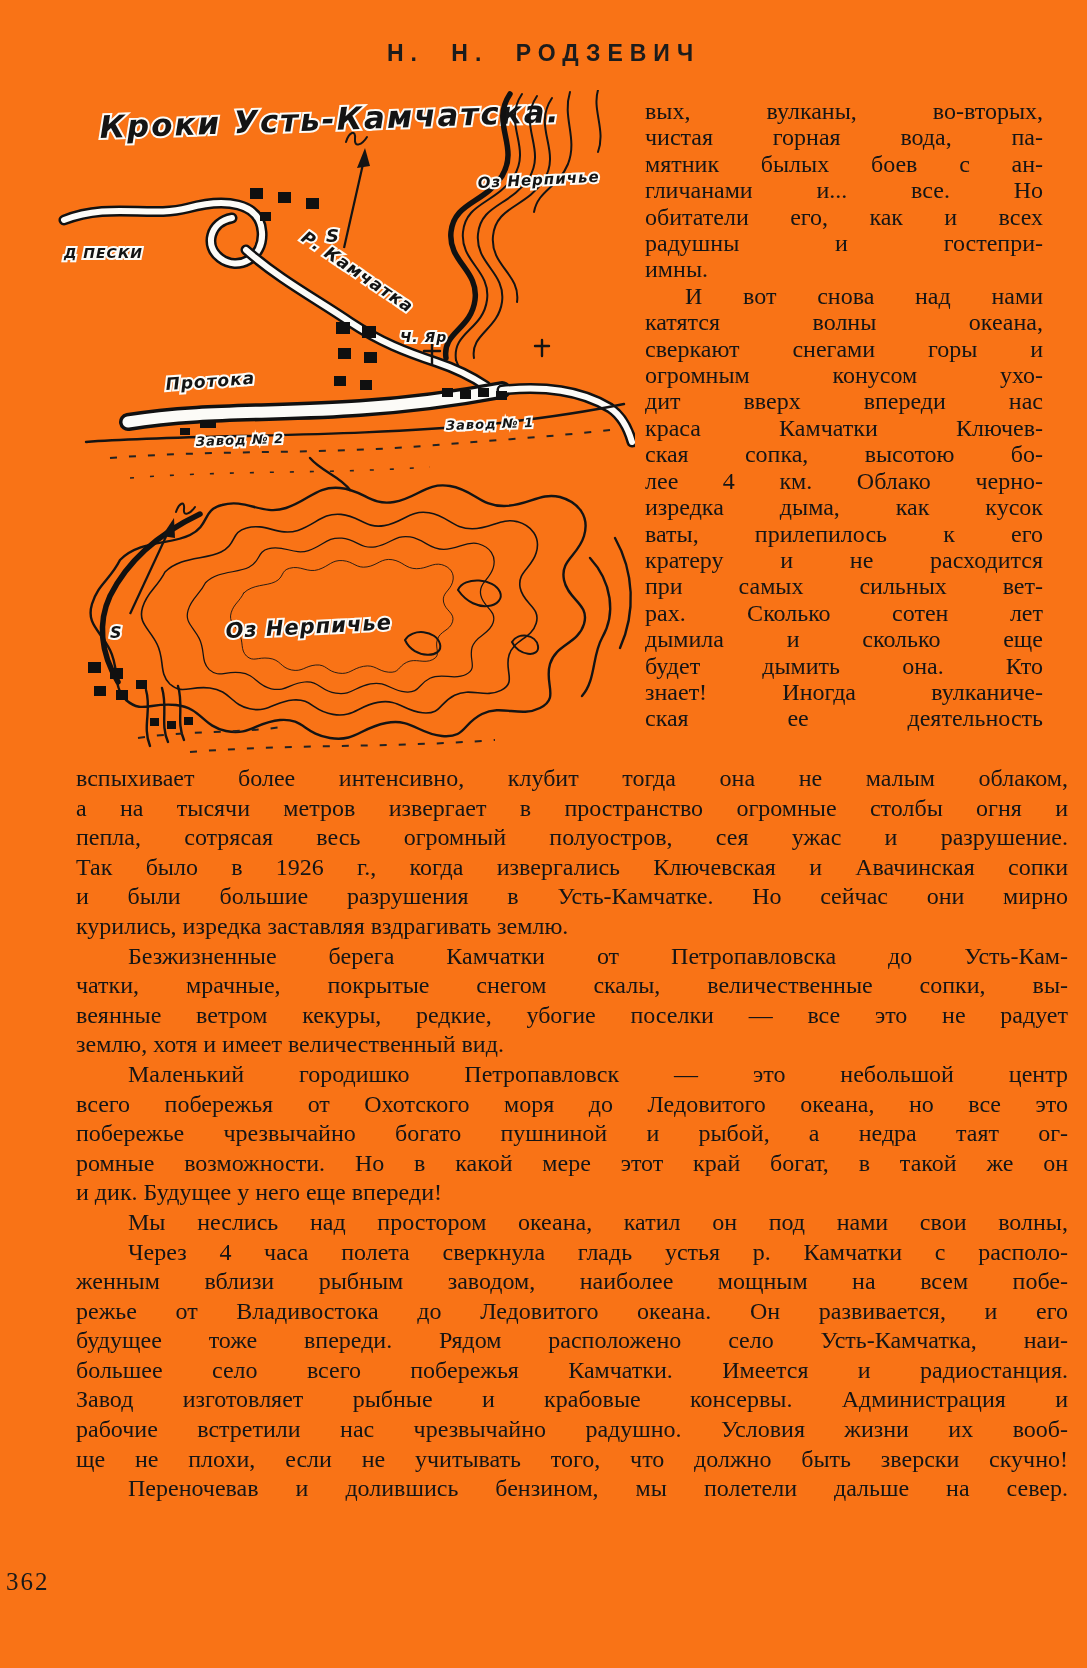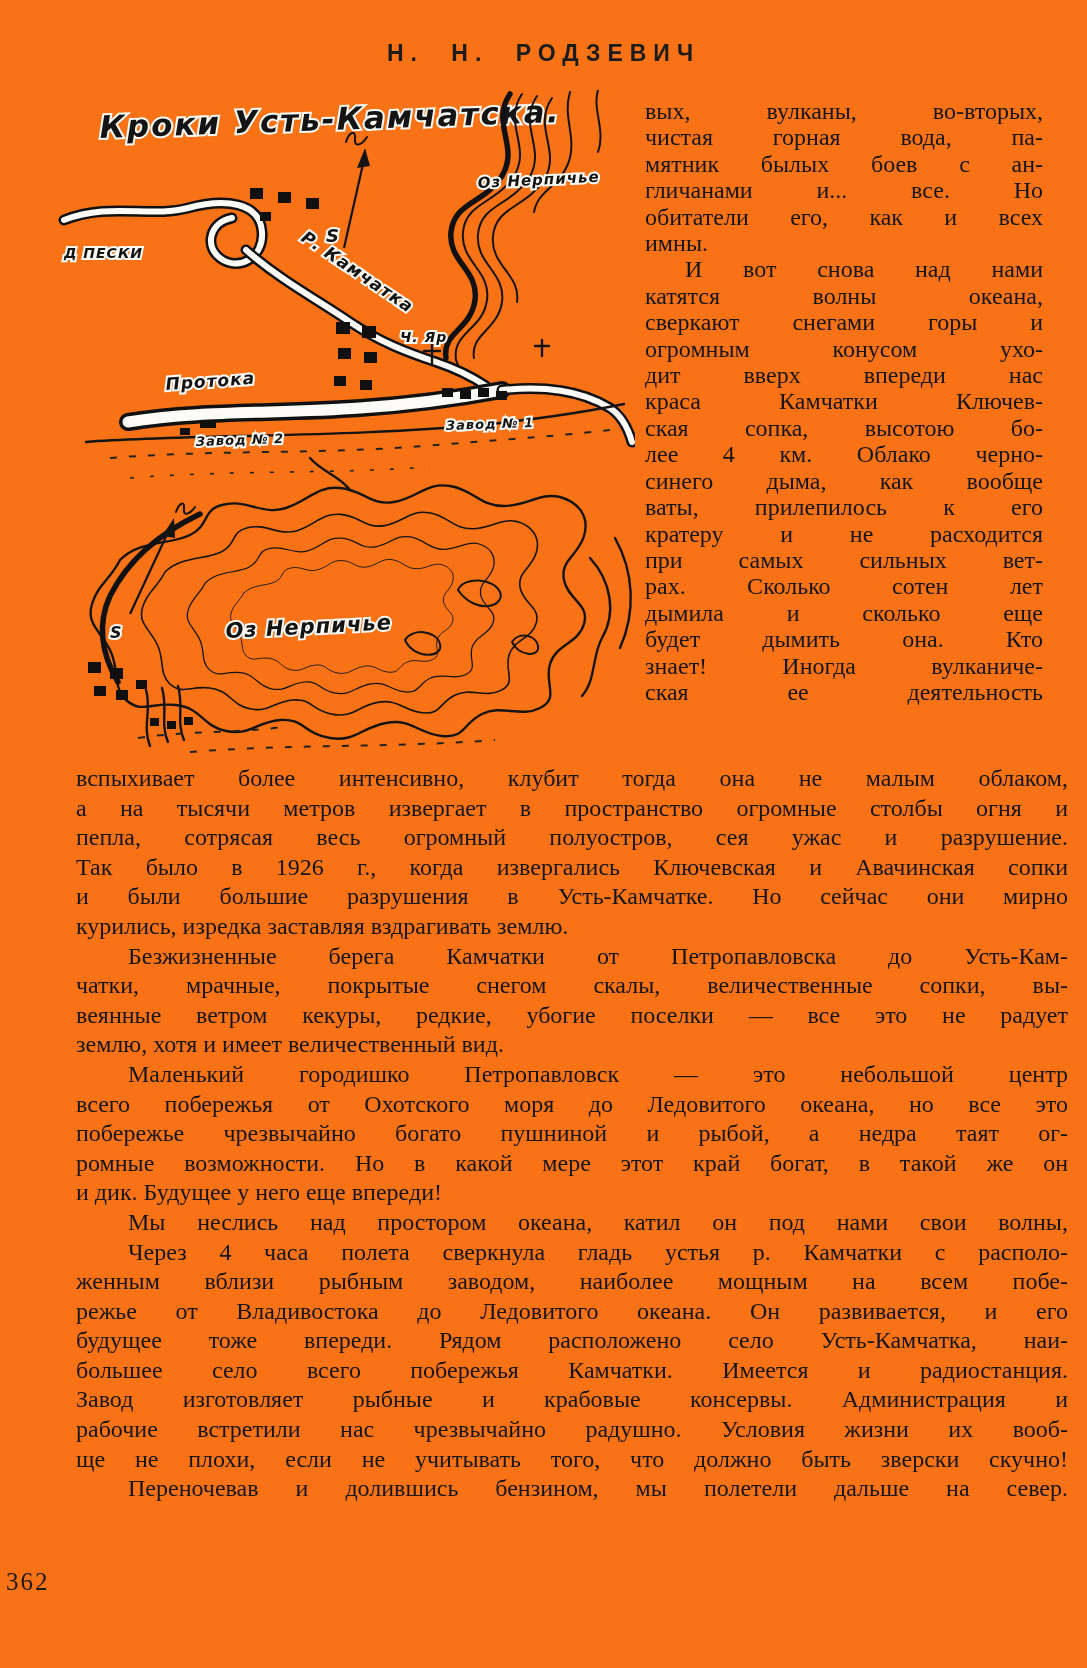--- a/index.html
+++ b/index.html
@@ -174,30 +174,31 @@
     <text class="lbl" x="176" y="548" font-size="21" letter-spacing="2" transform="rotate(-3 176 548)">Оз Нерпичье</text>
   </svg>
 
   <div class="rightcol">
 
   <div class="line cline">вых, вулканы, во-вторых,</div>
       <div class="line cline">чистая горная вода, па-</div>
       <div class="line cline">мятник былых боев с ан-</div>
       <div class="line cline">гличанами и... все. Но</div>
       <div class="line cline">обитатели его, как и всех</div>
+      <div class="line cline">радушны и гостепри-</div>
       <div class="line cline end">имны.</div>
       <div class="line cline ind">И вот снова над нами</div>
       <div class="line cline">катятся волны океана,</div>
       <div class="line cline">сверкают снегами горы и</div>
       <div class="line cline">огромным конусом ухо-</div>
       <div class="line cline">дит вверх впереди нас</div>
       <div class="line cline">краса Камчатки Ключев-</div>
       <div class="line cline">ская сопка, высотою бо-</div>
       <div class="line cline">лее 4 км. Облако черно-</div>
-      <div class="line cline">синего дыма, как вообще</div>
+      <div class="line cline">изредка дыма, как кусок</div>
       <div class="line cline">ваты, прилепилось к его</div>
       <div class="line cline">кратеру и не расходится</div>
       <div class="line cline">при самых сильных вет-</div>
       <div class="line cline">рах. Сколько сотен лет</div>
       <div class="line cline">дымила и сколько еще</div>
       <div class="line cline">будет дымить она. Кто</div>
       <div class="line cline">знает! Иногда вулканиче-</div>
       <div class="line cline">ская ее деятельность</div>
     </div>
 

